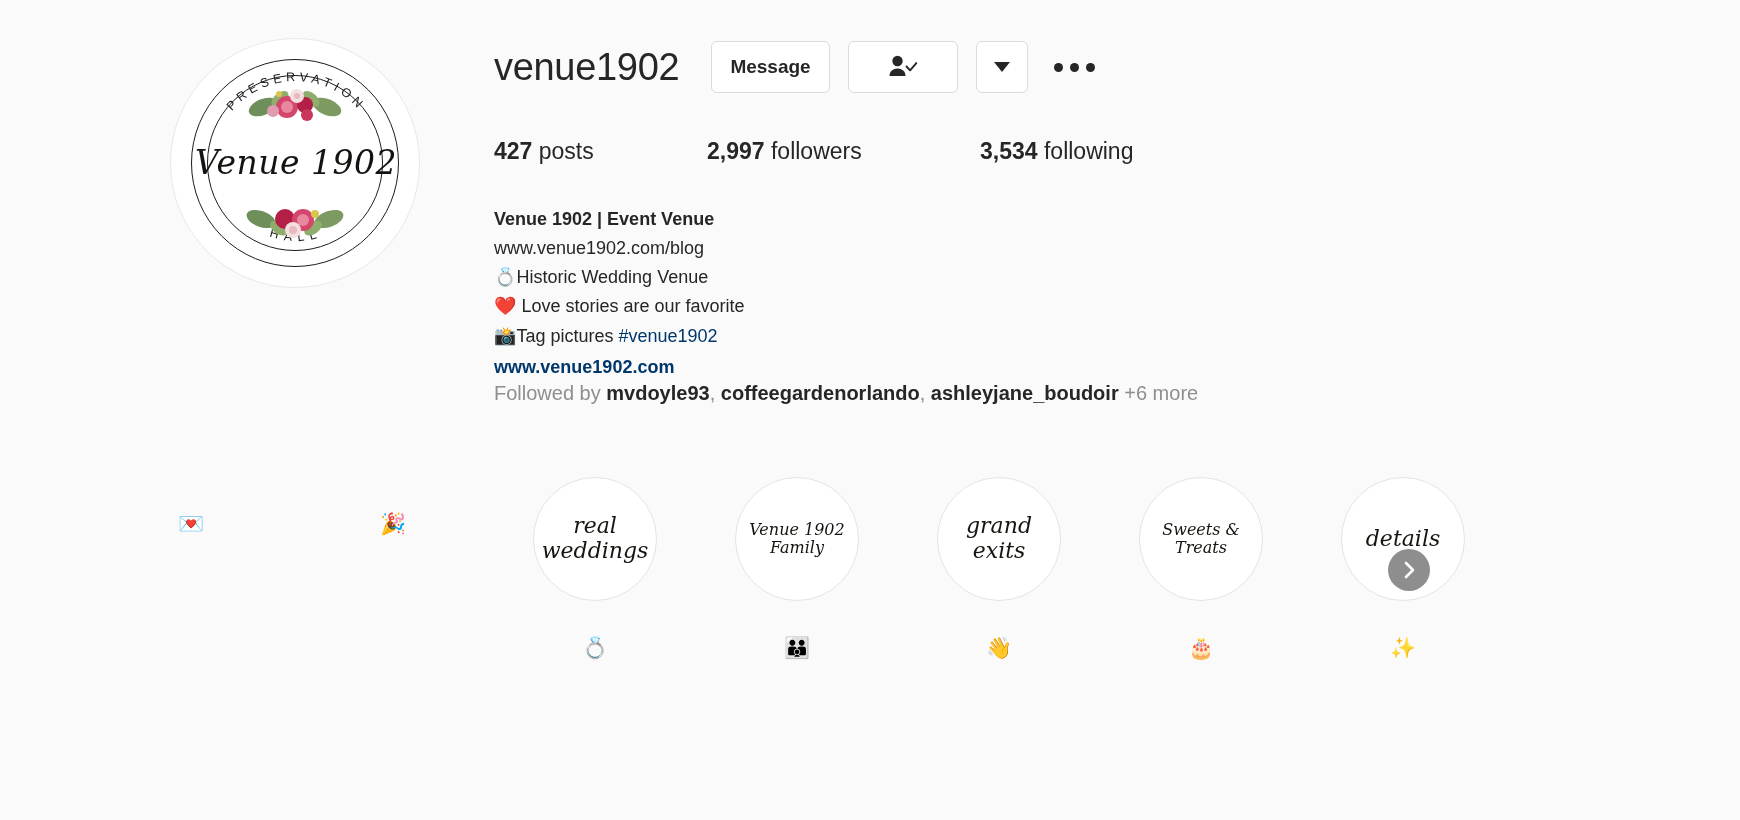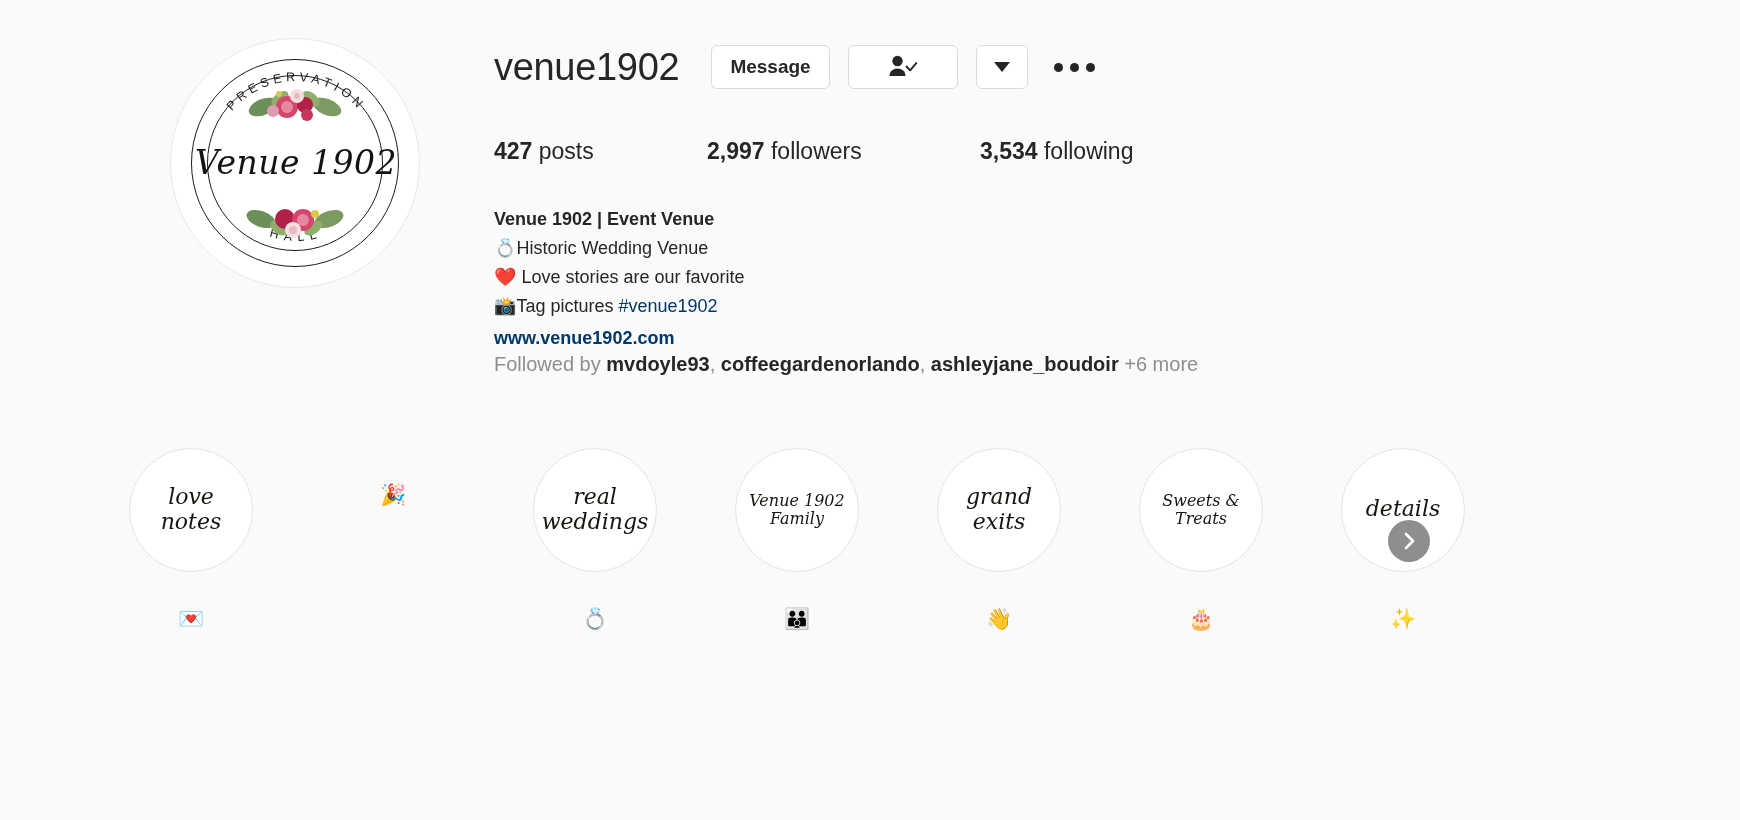--- a/index.html
+++ b/index.html
@@ -105,21 +105,21 @@
     color: #262626;
     line-height: 1;
     letter-spacing: -0.3px;
     margin-right: 32px;
   }
 
   .btn {
     border: 1px solid #dbdbdb;
     border-radius: 6px;
     background: #ffffff;
-    height: 44px;
+    height: 52px;
     display: flex;
     align-items: center;
     justify-content: center;
     cursor: pointer;
     color: #262626;
   }
   .btn-message {
     padding: 0 18px;
     font-size: 19px;
     font-weight: 600;
@@ -336,42 +336,40 @@
           <span>followers</span>
         </div>
         <div class="stat">
           <b>3,534</b>
           <span>following</span>
         </div>
       </div>
 
       <div class="bio">
         <div class="bio-title">Venue 1902 | Event Venue</div>
+        <div class="bio-line">www.venue1902.com/blog</div>
         <div class="bio-line">💍Historic Wedding Venue</div>
         <div class="bio-line">❤️ Love stories are our favorite</div>
         <div class="bio-line"><span>📸Tag pictures </span><span class="tag-link">#venue1902</span></div>
         <a class="bio-website" href="#">www.venue1902.com</a>
       </div>
 
       <div class="followed-by">
         <span>Followed by</span>
         <b>mvdoyle93</b><span>,</span>
         <b>coffeegardenorlando</b><span>,</span>
         <b>ashleyjane_boudoir</b>
         <span>+6 more</span>
       </div>
 
     </div>
   </div>
 
   <div class="highlights" id="highlights-row">
       <div class="highlight">
-        <div class="hl-circle">
-          <div class="hl-script">love<br>notes</div>
-        </div>
         <div class="hl-label">💌</div>
       </div>
       <div class="highlight">
         <div class="hl-label">🎉</div>
       </div>
       <div class="highlight">
         <div class="hl-circle">
           <div class="hl-script">real<br>weddings</div>
         </div>
         <div class="hl-label">💍</div>

